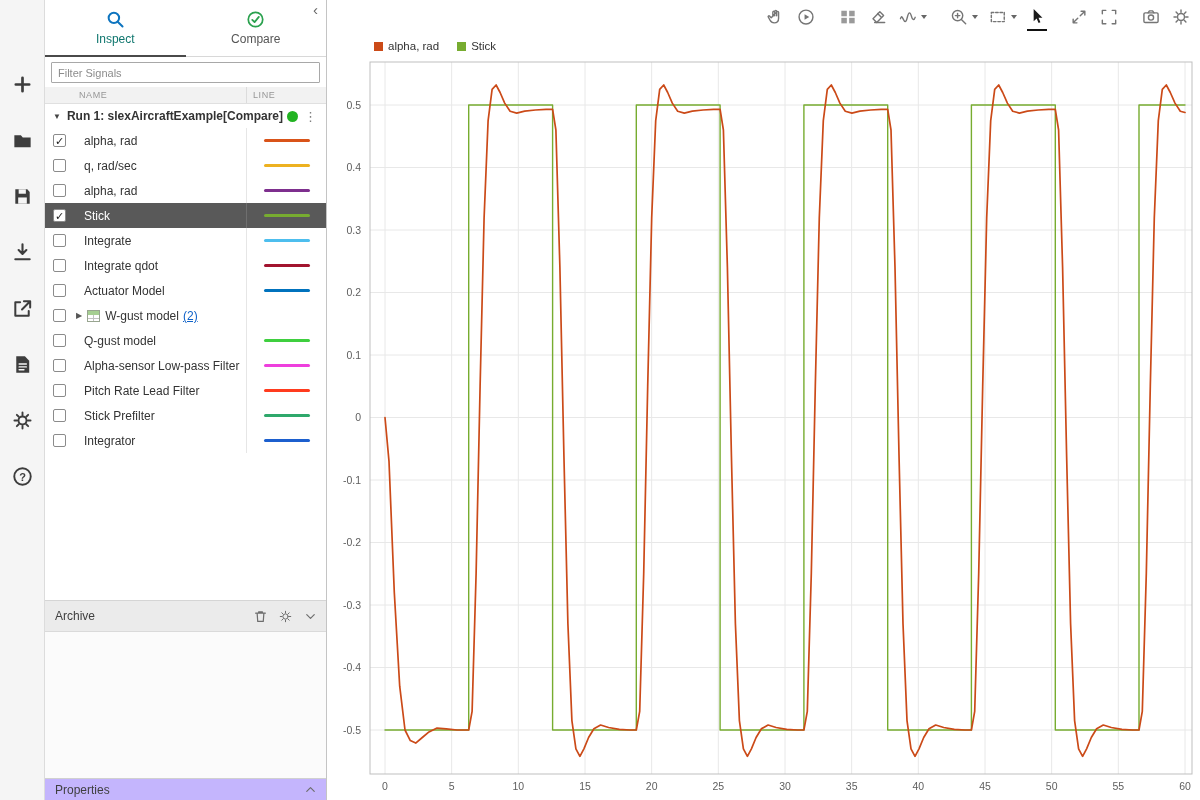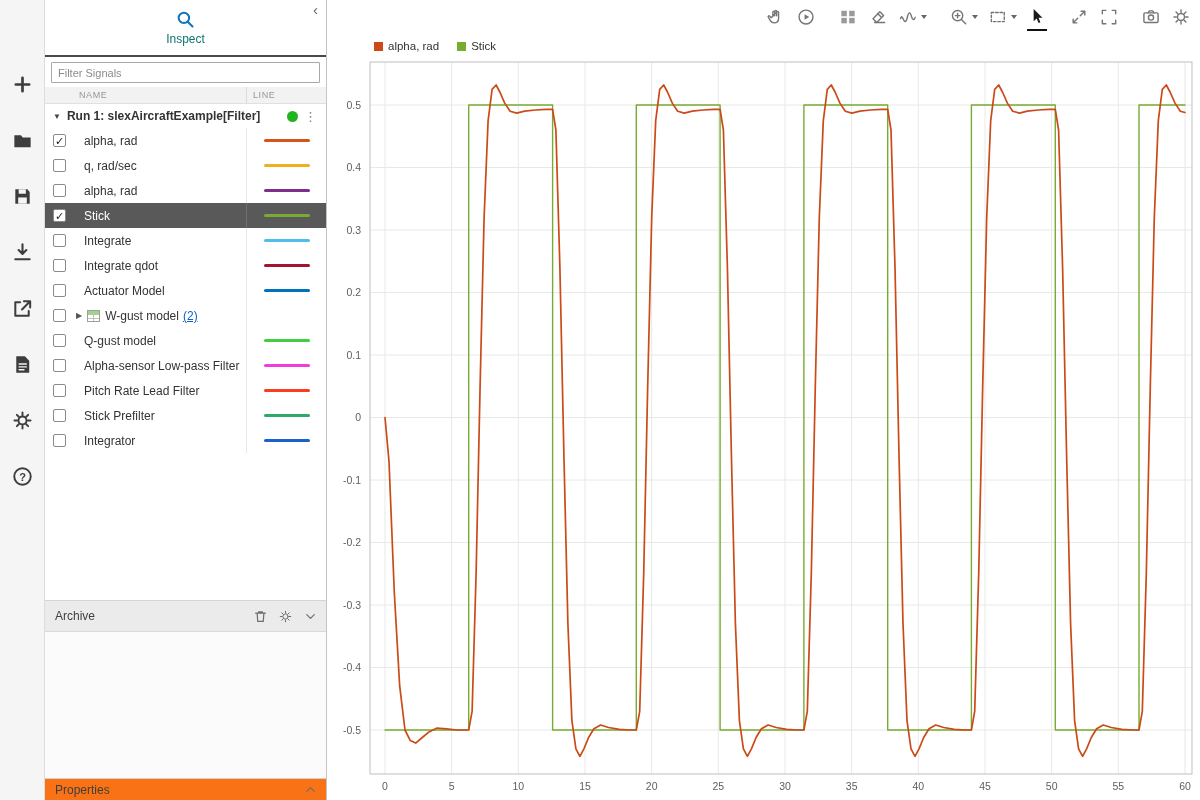--- a/index.html
+++ b/index.html
@@ -56,21 +56,21 @@
   .swatch{width:46px;height:3px;border-radius:2px;}
   .sig-row.selected{background:#595959;color:#fff;}
   .sig-row.selected .line-cell{border-left-color:#6f6f6f;}
 
   .archive-bar{height:32px;background:#ebebeb;border-top:1px solid #d5d5d5;border-bottom:1px solid #dadada;
                display:flex;align-items:center;font-size:12px;color:#3f3f3f;padding:0 8px 0 10px;flex:none;cursor:pointer;}
   .archive-bar .grow{flex:1;}
   .abar-ic{width:15px;height:15px;stroke:#6e6e6e;fill:none;stroke-width:1.6;stroke-linecap:round;
            stroke-linejoin:round;margin-left:10px;cursor:pointer;}
   .archive-body{height:146px;background:#fbfbfb;flex:none;}
-  .props-bar{height:22px;background:#f97316;border-top:1px solid #d0d0d0;display:flex;align-items:center;
+  .props-bar{height:22px;background:#c4b5fd;border-top:1px solid #d0d0d0;display:flex;align-items:center;
              font-size:12px;color:#3f3f3f;padding:0 8px 0 10px;flex:none;cursor:pointer;}
   .props-bar .grow{flex:1;}
 
   
   .main{position:absolute;left:327px;top:0;width:873px;height:800px;background:#fff;}
   .mtoolbar{position:absolute;top:0;right:4px;height:34px;display:flex;align-items:center;}
   .tbtn{display:flex;align-items:center;justify-content:center;height:28px;padding:0 5px;cursor:pointer;position:relative;}
   .tbtn.group{margin-left:12px;}
   .tbtn svg{width:20px;height:20px;stroke:#757575;fill:none;stroke-width:1.7;stroke-linecap:round;stroke-linejoin:round;}
   .tbtn .caret{width:0;height:0;border-left:3.5px solid transparent;border-right:3.5px solid transparent;
@@ -138,36 +138,43 @@
 
 <div class="sidebar">
   <div class="tabs">
     <div class="tab selected">
       <svg width="19" height="19" viewBox="0 0 20 20">
         <circle cx="8.3" cy="8.3" r="5.5" stroke="#0d74bf" stroke-width="2.1" fill="none"></circle>
         <path d="M12.6 12.6L17.4 17.4" stroke="#0d74bf" stroke-width="2.1" stroke-linecap="round"></path>
       </svg>
       <span>Inspect</span>
     </div>
+    <div class="tab">
+      <svg width="19" height="19" viewBox="0 0 20 20">
+        <circle cx="10" cy="10" r="7.6" stroke="#2aa14e" stroke-width="1.8" fill="none"></circle>
+        <path d="M6.6 10.4l2.4 2.4 4.5-5.5" stroke="#2aa14e" stroke-width="1.9" fill="none" stroke-linecap="round" stroke-linejoin="round"></path>
+      </svg>
+      <span>Compare</span>
+    </div>
     <span class="collapse">‹</span>
   </div>
 
   <div class="filter-row">
     <input class="filter-input" type="text" placeholder="Filter Signals" style="">
   </div>
 
   <div class="cols">
     <span class="col-name">NAME</span>
     <span class="col-line">LINE</span>
   </div>
 
   <div class="list">
     <div class="run-row">
       <span class="run-caret">▼</span>
-      <span class="run-label">Run 1: slexAircraftExample[Filter]</span>
+      <span class="run-label">Run 1: slexAircraftExample[Compare]</span>
       <span class="run-dot" style="background: rgb(34, 179, 34);"></span>
       <span class="run-menu">⋮</span>
     </div>
     <div id="signal-list">
         <div class="sig-row">
           <span class="cb">✓</span>
           <span class="sig-name">alpha, rad</span>
           <span class="line-cell">
             <span class="swatch" style="background: rgb(217, 83, 25);"></span>
           </span>

